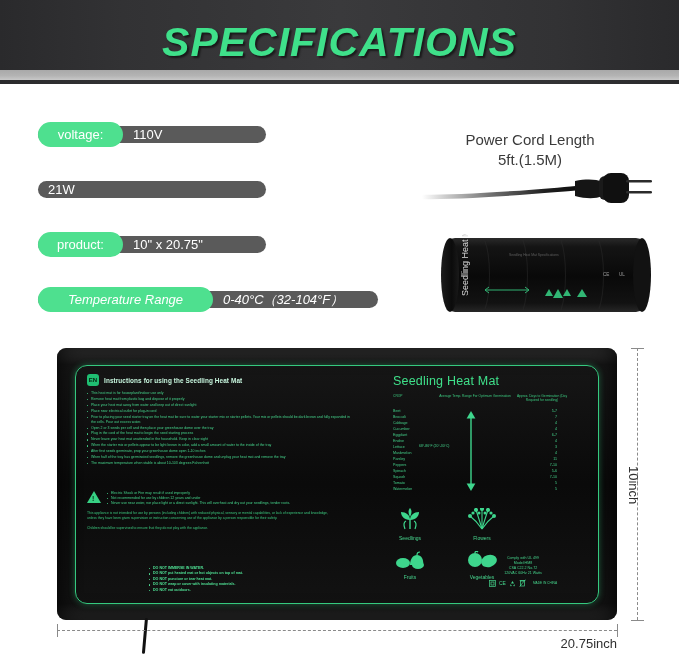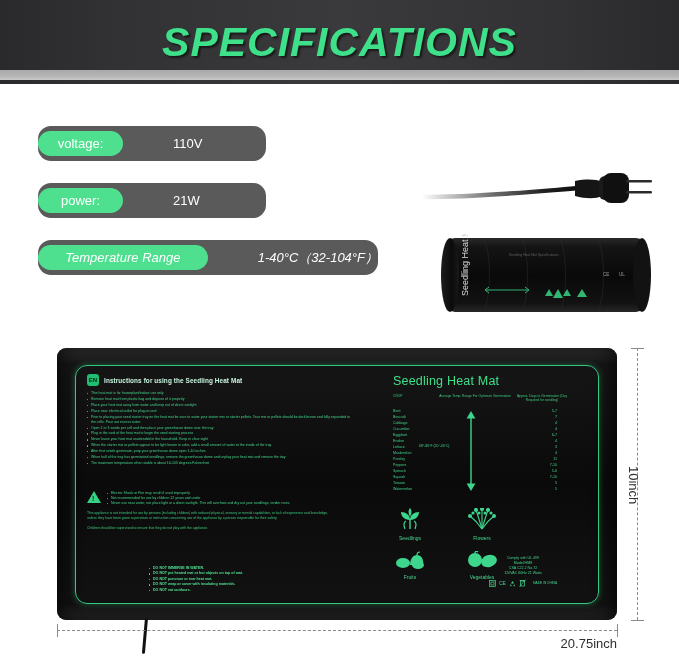--- a/index.html
+++ b/index.html
@@ -27,24 +27,23 @@
     font-family:"Liberation Sans", sans-serif;
   }
   .header-strip{
     position:absolute;left:0;top:70px;width:679px;height:10px;
     background:linear-gradient(180deg,#a9a9a9 0%,#b3b3b3 55%,#c8c8c8 100%);
   }
 
   
   .specs{position:absolute;left:38px;top:126px;}
   .pill{
-    position:relative;height:35px;border-radius:13px;
+    position:relative;height:17px;border-radius:13px;
     background:#5a5a5a;display:flex;align-items:center;
-    margin-bottom:22px;
-    gap:40px;
+    margin-bottom:38px;
   }
   .pill .key{
     height:25px;border-radius:13px;background:#4ee08f;
     display:flex;align-items:center;justify-content:center;
     color:#ffffff;font-size:13px;padding:0 11px;
     white-space:nowrap;box-sizing:border-box;
   }
   .pill .val{
     color:#ffffff;font-size:13px;padding-left:10px;white-space:nowrap;
   }
@@ -224,33 +223,40 @@
 <div class="header-strip"></div>
 
 <div class="specs">
 
   <div class="pill p1">
     <div class="key">voltage:</div>
     <div class="val">110V</div>
   </div>
 
   <div class="pill p2">
-    <div class="key">power:</div>
     <div class="val">21W</div>
   </div>
 
+  <div class="pill p3">
+    <div class="key">product:</div>
+    <div class="val">10" x 20.75"</div>
+  </div>
 
   <div class="pill p4">
     <div class="key">Temperature Range</div>
-    <div class="val">1-40°C（32-104°F）</div>
+    <div class="val">0-40°C（32-104°F）</div>
   </div>
 
 </div>
 
 <div class="cord-block">
+  <div class="cord-label">
+    <div>Power Cord Length</div>
+    <div>5ft.(1.5M)</div>
+  </div>
   <svg class="cord-svg" width="259" height="45" viewBox="0 0 259 45">
     <defs>
       <linearGradient id="cordFade" x1="0" y1="0" x2="1" y2="0">
         <stop offset="0%" stop-color="#ffffff"></stop>
         <stop offset="14%" stop-color="#cfcfcf"></stop>
         <stop offset="45%" stop-color="#6d6d6d"></stop>
         <stop offset="78%" stop-color="#1f1f1f"></stop>
         <stop offset="100%" stop-color="#0c0c0c"></stop>
       </linearGradient>
     </defs>

